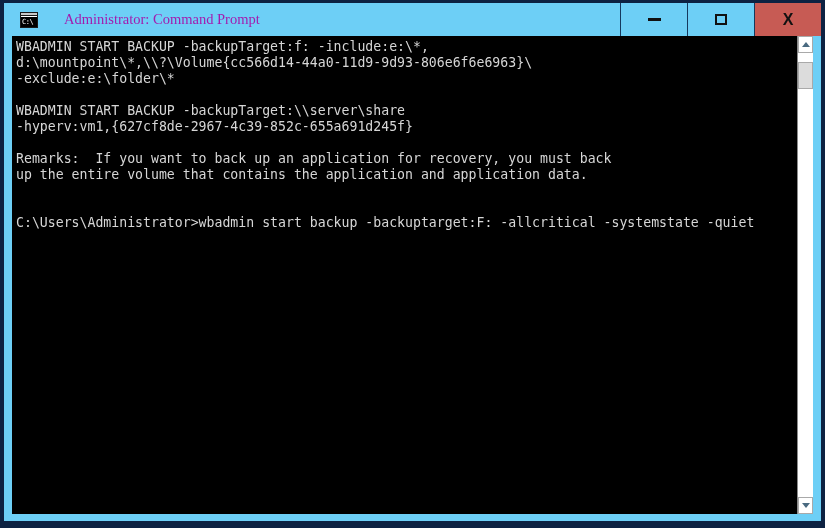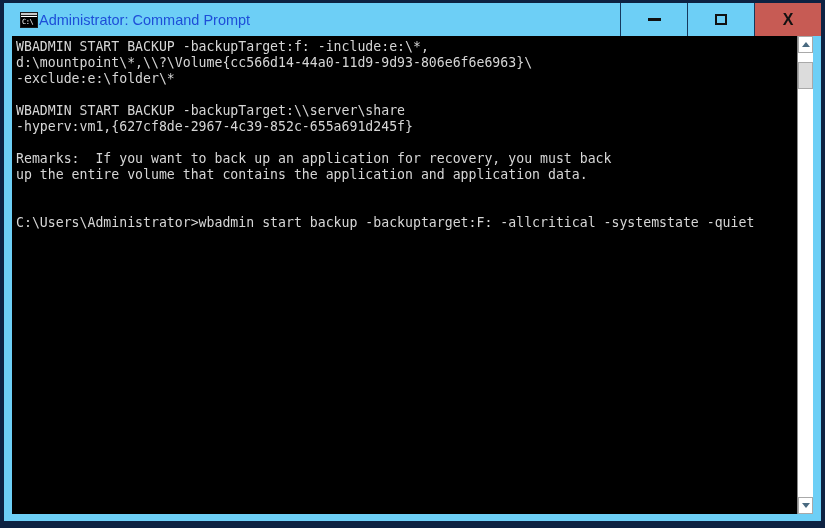--- a/index.html
+++ b/index.html
@@ -76,25 +76,25 @@
     background: #000000;
     color: #ffffff;
     font-family: "DejaVu Sans Mono", monospace;
     font-size: 7px;
     line-height: 10px;
     text-align: left;
     padding-left: 1px;
     letter-spacing: -0.5px;
   }
   #title-text {
-    margin-left: 1px;
+    margin-left: 26px;
     font-size: 14.5px;
-    color: #1d4ed8;
+    color: #a21caf;
     white-space: nowrap;
-    font-family: Liberation Sans, sans-serif;
+    font-family: Liberation Serif, serif;
   }
 
   
   #title-buttons {
     display: flex;
     height: 33px;
     flex: 0 0 auto;
   }
   .winbtn {
     width: 67px;

